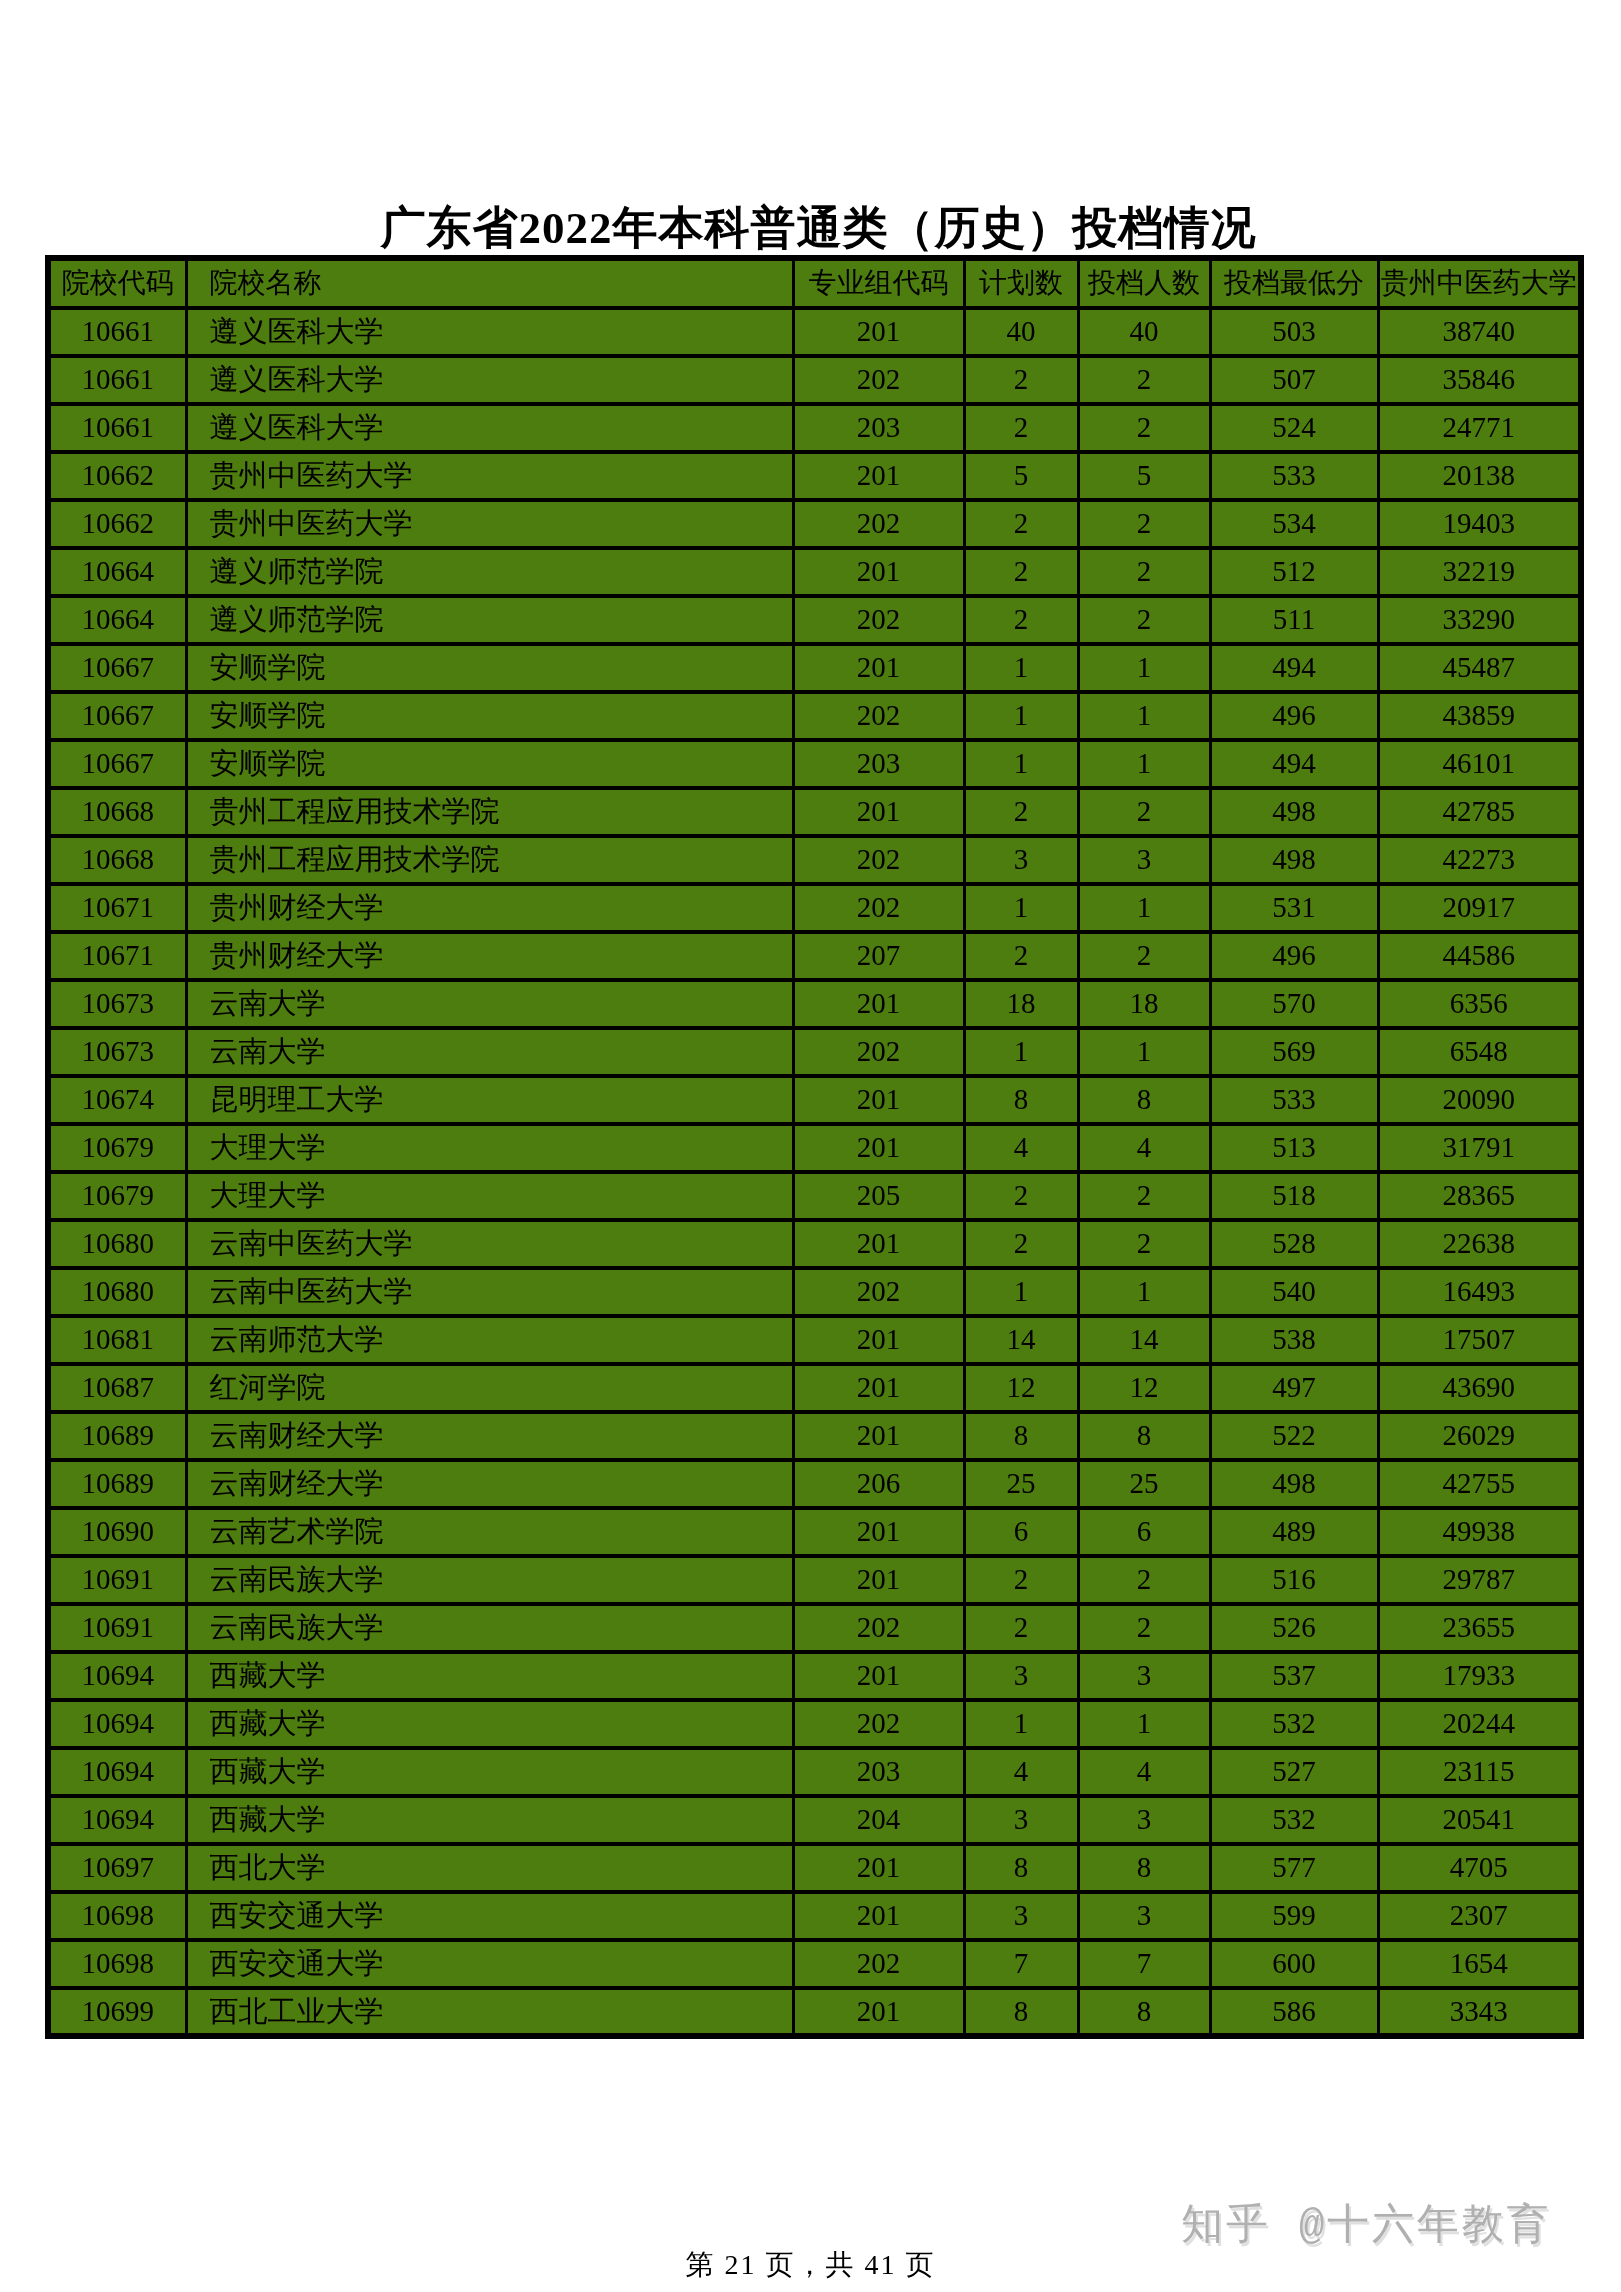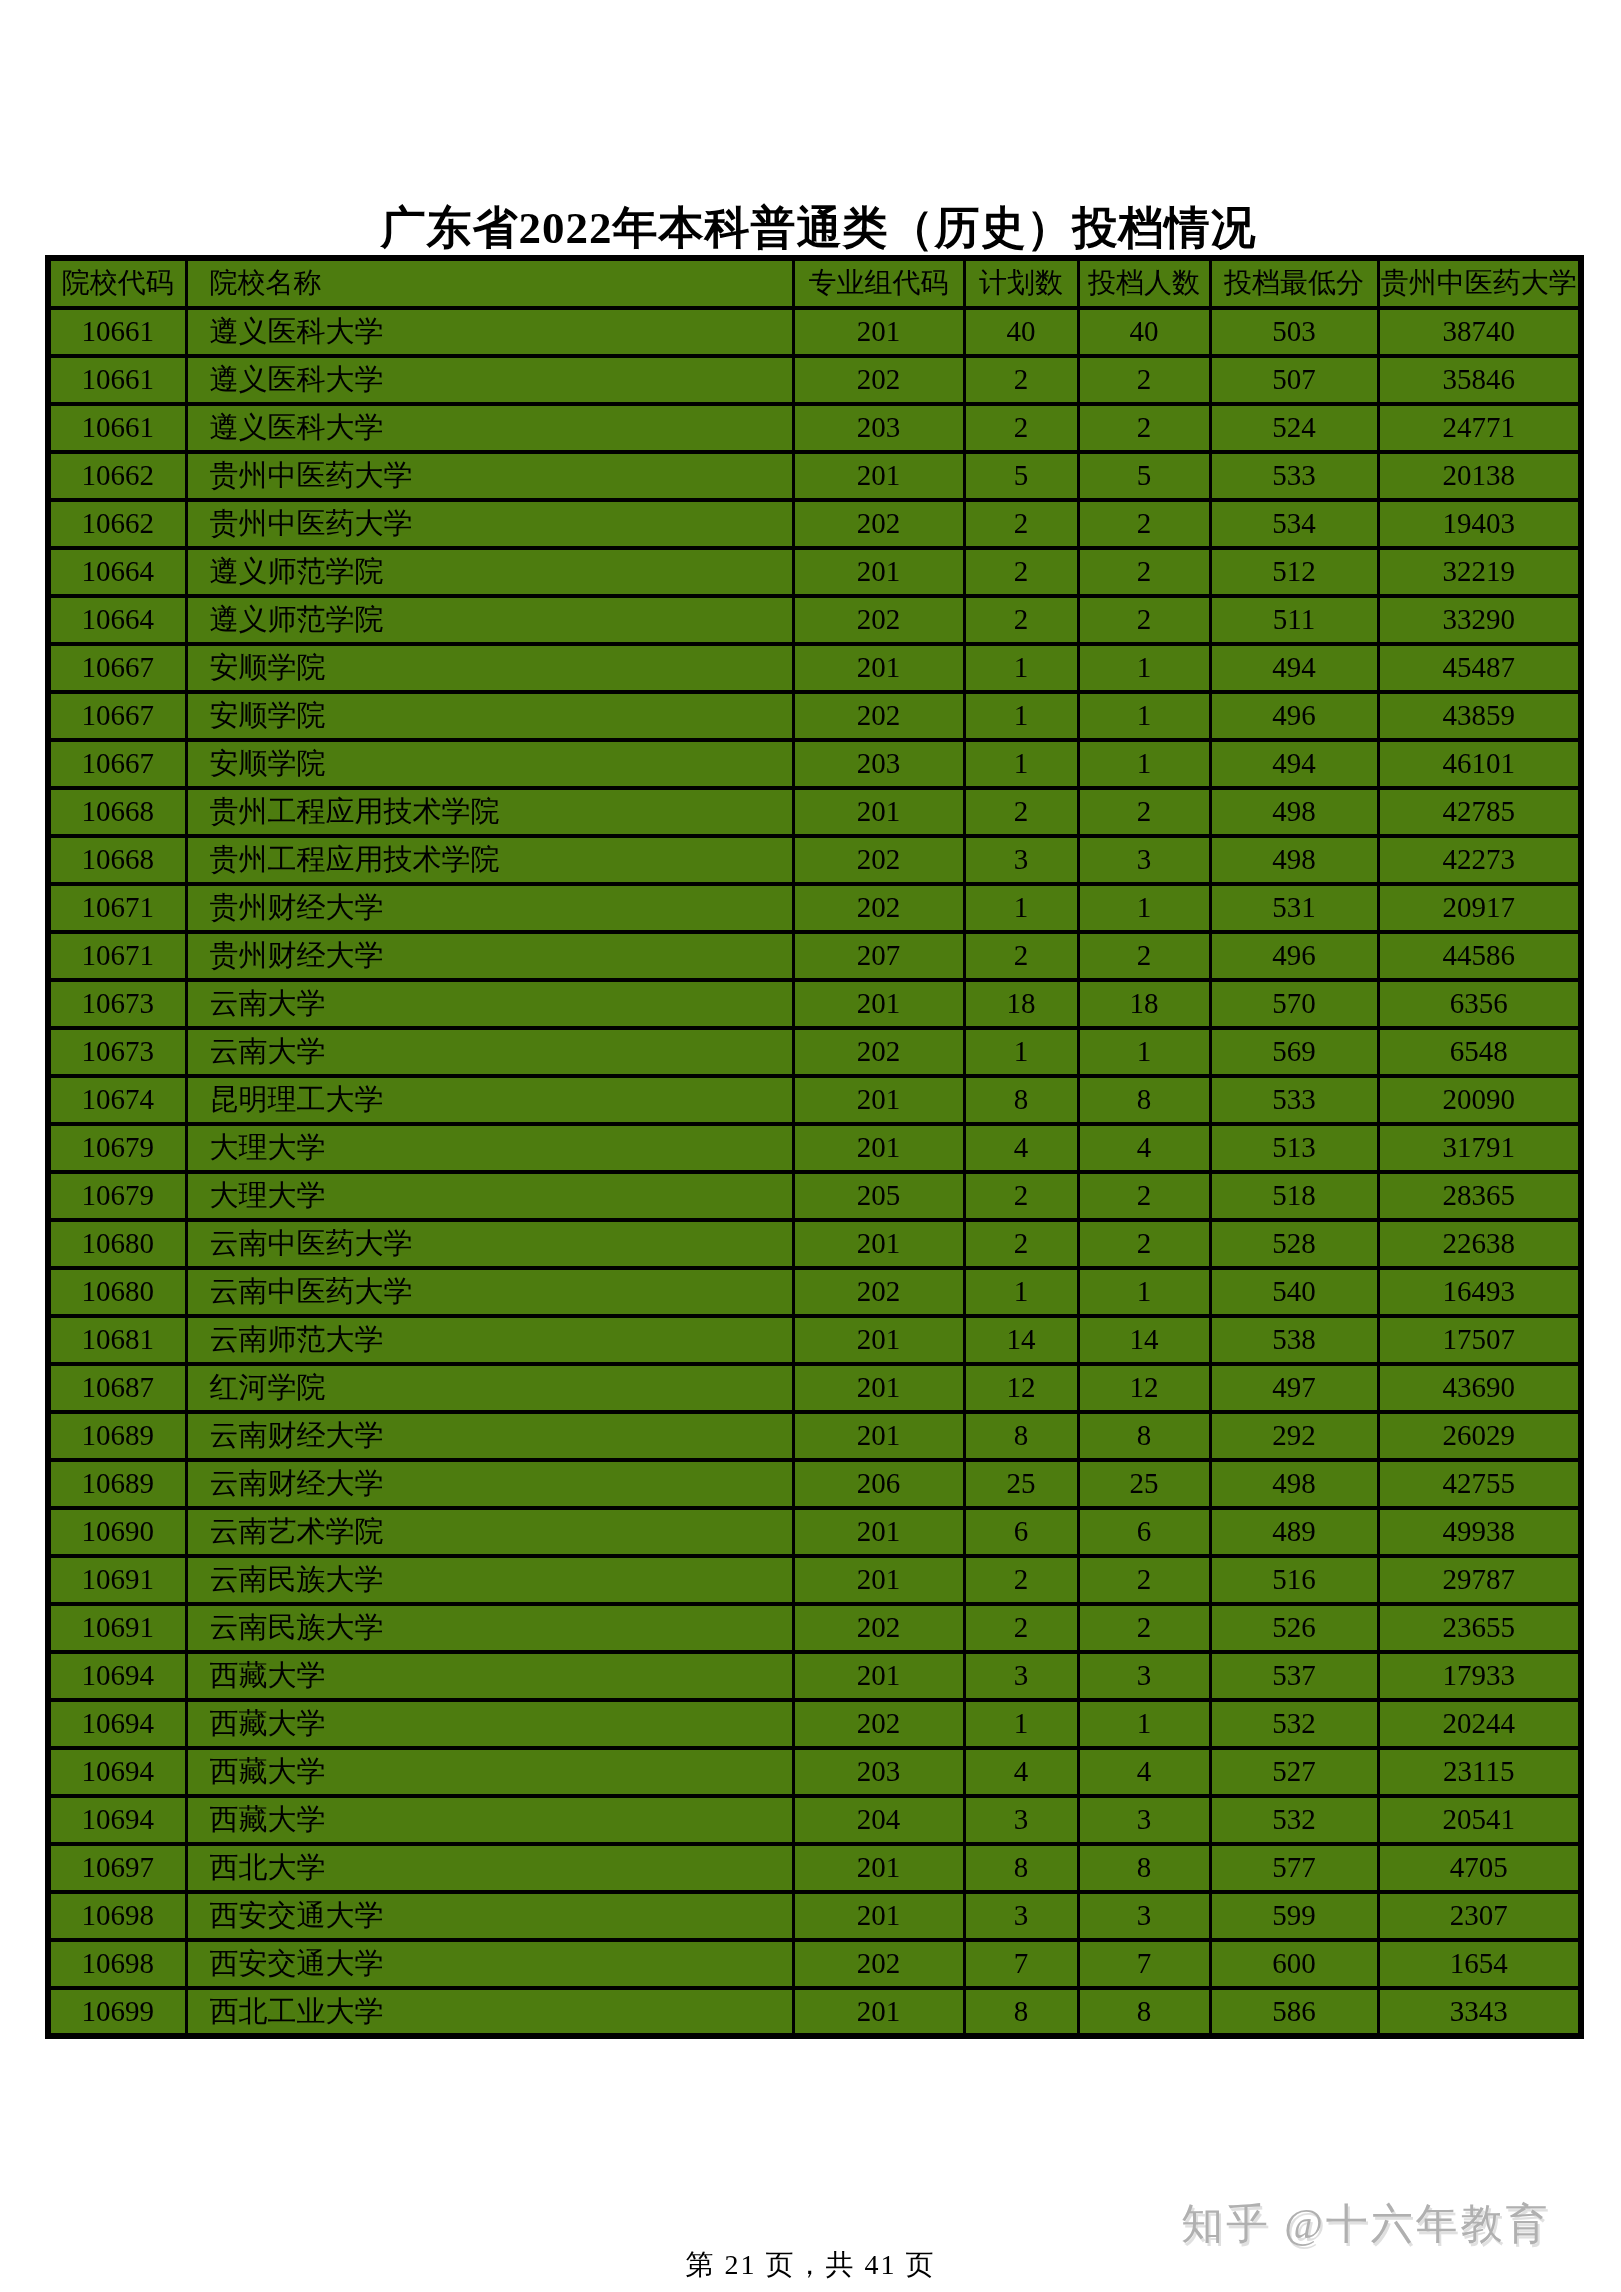--- a/index.html
+++ b/index.html
@@ -60,21 +60,21 @@
     width: 100%;
     text-align: center;
     font-size: 28px;
     letter-spacing: 2px;
   }
   .watermark {
     position: absolute;
     left: 1181px;
     top: 2196px;
     font-size: 42px;
-    font-family: Liberation Serif, serif;
+    font-family: Liberation Mono, monospace;
     color: #b0b0b0;
     text-shadow: 2px 2.9px 0 #e0e0e0;
     letter-spacing: 2.9px;
     white-space: nowrap;
   }
 </style>
 </head>
 <body>
 
 <div class="doc-title">广东省2022年本科普通类（历史）投档情况</div>
@@ -307,21 +307,21 @@
         <td>12</td>
         <td>497</td>
         <td>43690</td>
       </tr>
       <tr>
         <td>10689</td>
         <td class="col-name">云南财经大学</td>
         <td>201</td>
         <td>8</td>
         <td>8</td>
-        <td>292</td>
+        <td>522</td>
         <td>26029</td>
       </tr>
       <tr>
         <td>10689</td>
         <td class="col-name">云南财经大学</td>
         <td>206</td>
         <td>25</td>
         <td>25</td>
         <td>498</td>
         <td>42755</td>

